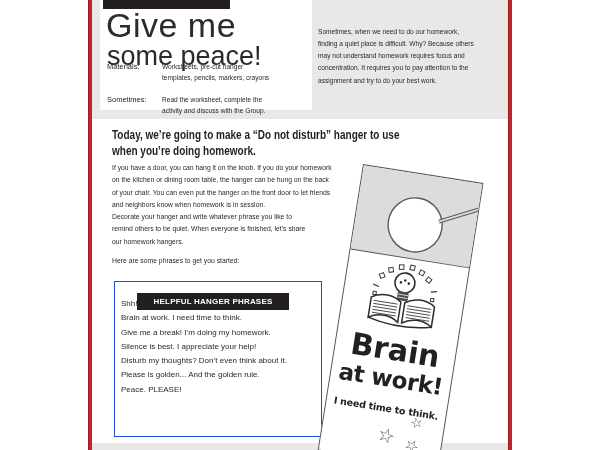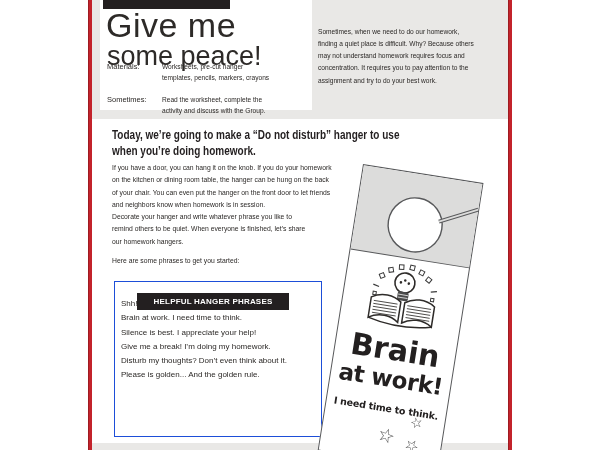--- a/index.html
+++ b/index.html
@@ -90,24 +90,25 @@
 of your chair. You can even put the hanger on the front door to let friends
 and neighbors know when homework is in session.</div>
   <div class="para p2 pre">Decorate your hanger and write whatever phrase you like to
 remind others to be quiet. When everyone is finished, let’s share
 our homework hangers.</div>
   <div class="para p3 pre">Here are some phrases to get you started:</div>
 
   <div class="phrase-box">
     <div class="phrase">Shh! Please do not disturb.</div>
     <div class="phrase">Brain at work. I need time to think.</div>
+    <div class="phrase">Give me a break! I’m doing my homework.</div>
     <div class="phrase">Silence is best. I appreciate your help!</div>
-    <div class="phrase">Give me a break! I’m doing my homework.</div>
     <div class="phrase">Disturb my thoughts? Don’t even think about it.</div>
     <div class="phrase">Please is golden... And the golden rule.</div>
+    <div class="phrase">Peace. PLEASE!</div>
   </div>
   <div class="phrase-title">HELPFUL HANGER PHRASES</div>
 
   <div class="hanger">
     <svg class="hanger-top-svg" width="120" height="90" viewBox="0 0 120 90">
       <rect x="0" y="0" width="120" height="85" fill="#dcdcdb"></rect>
       <line x1="0" y1="85" x2="120" y2="85" stroke="#58595b" stroke-width="1"></line>
       <circle cx="60" cy="51" r="27" fill="#ffffff" stroke="#58595b" stroke-width="1.4"></circle>
       <line x1="83" y1="44" x2="120" y2="26" stroke="#58595b" stroke-width="4"></line>
       <line x1="83" y1="44" x2="120" y2="26" stroke="#dcdcdb" stroke-width="2"></line>

